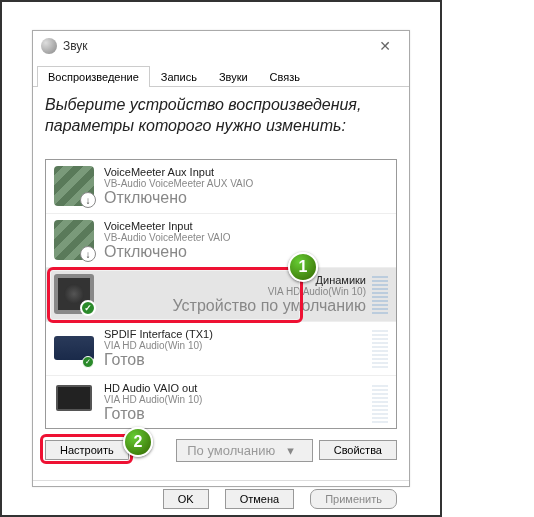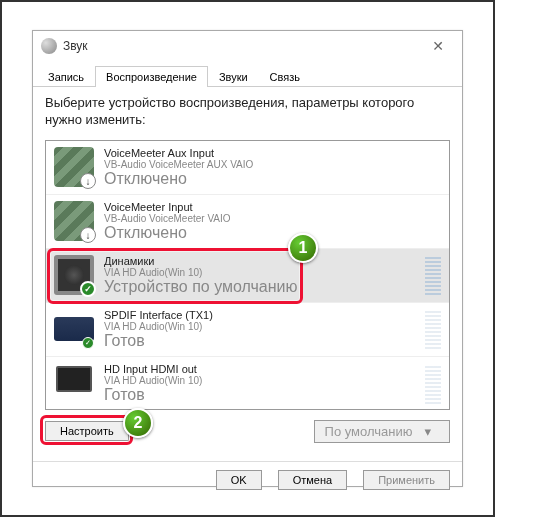--- a/index.html
+++ b/index.html
@@ -1,27 +1,27 @@
 <!DOCTYPE html>
 <html><head>
 <meta charset="utf-8">
 <style>
   * { box-sizing: border-box; margin: 0; padding: 0; font-family: "Segoe UI", Tahoma, sans-serif; }
   body { background: #fff; width: 534px; height: 517px; }
-  .frame { border: 2px solid #333; width: 495px; height: 517px; position: relative; background: #fff; }
+  .frame { border: 2px solid #333; width: 442px; height: 517px; position: relative; background: #fff; }
   .dialog { position: absolute; left: 30px; top: 28px; right: 30px; bottom: 28px; background: #fff; border: 1px solid #aaa; box-shadow: 0 0 2px rgba(0,0,0,0.1); }
   .titlebar { height: 30px; display: flex; align-items: center; padding: 0 8px; }
   .titlebar .icon { width: 16px; height: 16px; border-radius: 50%; background: radial-gradient(circle at 30% 30%, #ddd, #888); margin-right: 6px; }
   .titlebar .title { font-size: 12px; color: #333; }
   .titlebar .close { margin-left: auto; color: #666; cursor: pointer; font-size: 14px; padding: 4px 10px; }
   .tabstrip { display: flex; border-bottom: 1px solid #ccc; padding: 0 4px; margin-top: 4px; }
   .tab { font-size: 11px; padding: 4px 10px; border: 1px solid transparent; border-bottom: none; cursor: pointer; position: relative; top: 1px; }
   .tab.active { border-color: #ccc; background: #fff; }
   .content { padding: 8px 12px 12px; }
-  .instruction { font-size: 13px; color: #222; margin-bottom: 11px; line-height: 1.3; }
+  .instruction { font-size: 16px; color: #222; margin-bottom: 22px; line-height: 1.3; font-style: italic; }
   .listbox { border: 1px solid #999; height: 270px; overflow: hidden; position: relative; }
   .device-item { display: flex; align-items: center; padding: 6px 8px; border-bottom: 1px solid #eee; position: relative; height: 54px; }
   .device-item.selected { background: #e5e5e5; }
   .device-icon { width: 40px; height: 40px; margin-right: 10px; position: relative; flex-shrink: 0; }
   .device-icon .aux { width: 40px; height: 40px; background: linear-gradient(135deg, #5a7a5a 25%, #7a9a7a 25%, #7a9a7a 50%, #5a7a5a 50%, #5a7a5a 75%, #7a9a7a 75%); background-size: 20px 20px; border-radius: 4px; }
   .device-icon .speaker { width: 40px; height: 40px; background: #333; border: 4px solid #888; border-radius: 3px; position: relative; }
   .device-icon .speaker::after { content: ""; position: absolute; width: 20px; height: 20px; background: radial-gradient(circle, #555, #222); border-radius: 50%; top: 50%; left: 50%; transform: translate(-50%,-50%); }
   .device-icon .interface { width: 40px; height: 24px; background: linear-gradient(#2a3a5a,#1a2a4a); border-radius: 3px; margin-top: 8px; }
   .device-icon .monitor { width: 36px; height: 26px; background: #222; border: 2px solid #555; border-radius: 2px; margin: 2px auto 0; }
   .badge { position: absolute; bottom: -2px; right: -2px; width: 16px; height: 16px; border-radius: 50%; background: #fff; border: 1px solid #888; display: flex; align-items: center; justify-content: center; font-size: 10px; }
@@ -33,41 +33,41 @@
   .device-text { flex: 1; }
   .device-name { font-size: 11px; color: #222; font-weight: 500; }
   .device-desc { font-size: 10px; color: #888; }
   .device-status { font-size: 16px; color: #888; }
   .level { width: 16px; height: 40px; background: repeating-linear-gradient(to top, #bcd 0 2px, transparent 2px 4px); margin-left: 6px; flex-shrink: 0; }
   .level.muted { opacity: 0.35; }
   .highlight { border: 3px solid #e13; border-radius: 6px; position: absolute; pointer-events: none; box-shadow: 0 0 0 1px rgba(255,255,255,0.5) inset; }
   .marker { position: absolute; width: 30px; height: 30px; border-radius: 50%; background: radial-gradient(circle at 35% 30%, #6c3, #360); border: 2px solid #fff; box-shadow: 0 1px 3px rgba(0,0,0,0.5); display: flex; align-items: center; justify-content: center; color: #fff; font-weight: bold; font-size: 16px; pointer-events:none; }
   .button-row { display: flex; align-items: center; margin-top: 10px; gap: 6px; }
   .btn { font-size: 11px; padding: 3px 14px; background: #f0f0f0; border: 1px solid #999; cursor: pointer; }
-  .btn[disabled] { color: #888; }
+  .btn[disabled] { color: #888; border-radius: 7px; }
   .dropdown { font-size: 13px; padding: 3px 18px 3px 10px; background: #f0f0f0; border: 1px solid #999; color: #999; display: flex; align-items: center; gap: 6px; }
   .dropdown::after { content: "▾"; margin-left: 6px; color: #888; }
   .spacer { flex: 1; }
   .dialog-buttons { border-top: 1px solid #ddd; padding: 8px 12px; display: flex; justify-content: flex-end; gap: 16px; margin-top: 6px; }
 </style>
 </head>
 <body>
 
 <div class="frame">
   <div class="dialog">
 
     <div class="titlebar">
       <span class="icon"></span>
       <span class="title">Звук</span>
       <span class="close">✕</span>
     </div>
 
     <div class="tabstrip">
+      <div class="tab active">Воспроизведение</div>
       <div class="tab">Запись</div>
-      <div class="tab active">Воспроизведение</div>
       <div class="tab">Звуки</div>
       <div class="tab">Связь</div>
     </div>
 
     <div class="content">
       <div class="instruction">Выберите устройство воспроизведения, параметры которого нужно изменить:</div>
 
       <div class="listbox">
 
         <div class="device-item">
@@ -87,21 +87,21 @@
             <div class="aux"></div>
               <div class="badge down"></div>
           </div>
           <div class="device-text">
             <div class="device-name">VoiceMeeter Input</div>
             <div class="device-desc">VB-Audio VoiceMeeter VAIO</div>
             <div class="device-status">Отключено</div>
           </div>
         </div>
 
-        <div class="device-item selected" style="position:relative;">
+        <div class="device-item selected" style="position:relative;text-align:right;">
           <div class="device-icon">
             <div class="speaker"></div>
               <div class="badge check"></div>
           </div>
           <div class="device-text">
             <div class="device-name">Динамики</div>
             <div class="device-desc">VIA HD Audio(Win 10)</div>
             <div class="device-status">Устройство по умолчанию</div>
           </div>
           <div class="level"></div>
@@ -118,37 +118,38 @@
             <div class="device-status">Готов</div>
           </div>
           <div class="level muted"></div>
         </div>
 
         <div class="device-item" style="border-bottom:none;">
           <div class="device-icon">
             <div class="monitor"></div>
           </div>
           <div class="device-text">
-            <div class="device-name">HD Input HDMI out</div>
+            <div class="device-name">HD Audio VAIO out</div>
             <div class="device-desc">VIA HD Audio(Win 10)</div>
             <div class="device-status">Готов</div>
           </div>
           <div class="level muted"></div>
         </div>
 
         <div class="highlight" style="left:1px; top:107px; width:256px; height:56px;"></div>
         <div class="marker" style="left:242px; top:92px;">1</div>
       </div>
 
       <div class="button-row" style="position:relative;">
         <button class="btn">Настроить</button>
         <div class="spacer"></div>
         <div class="dropdown">
             <span>По умолчанию</span>
           </div>
+        <button class="btn">Свойства</button>
 
         <div class="highlight" style="left:-5px; top:-5px; width:93px; height:30px;"></div>
         <div class="marker" style="left:78px; top:-12px;">2</div>
       </div>
     </div>
 
     <div class="dialog-buttons">
       <button class="btn">OK</button>
       <button class="btn">Отмена</button>
       <button class="btn" disabled="">Применить</button>

